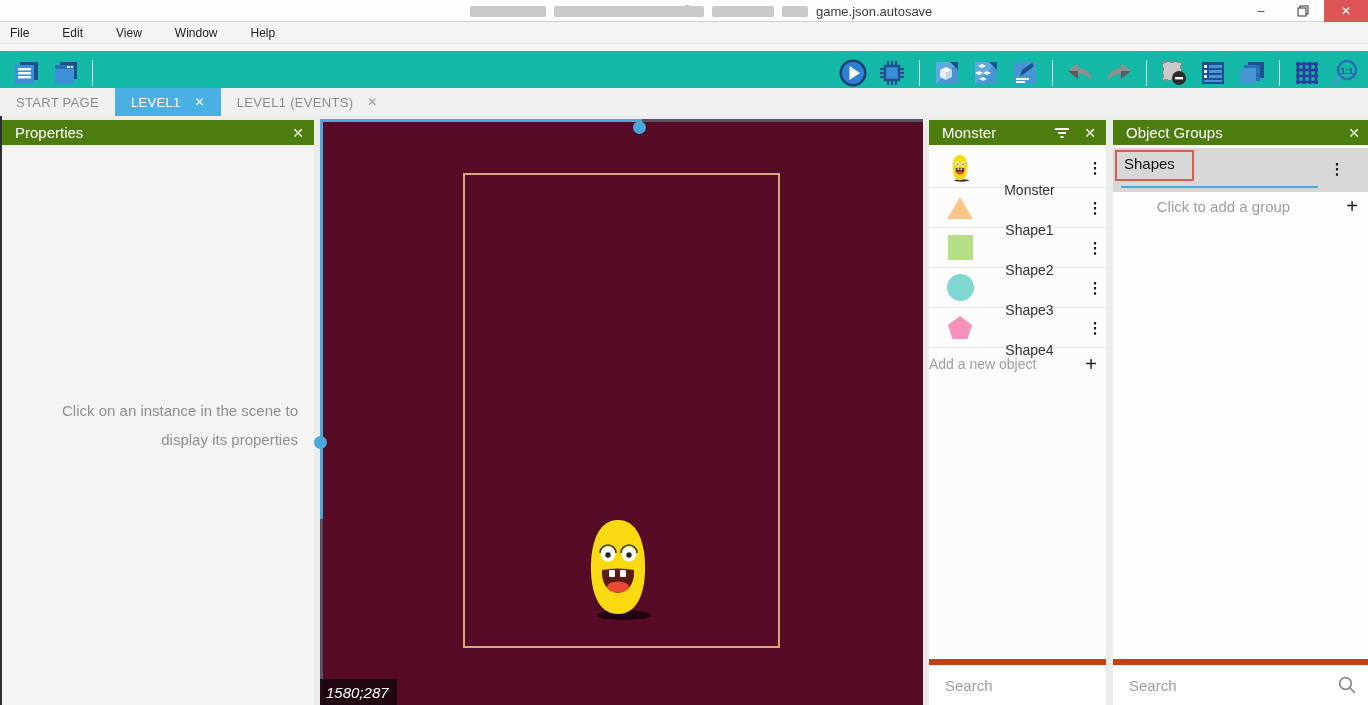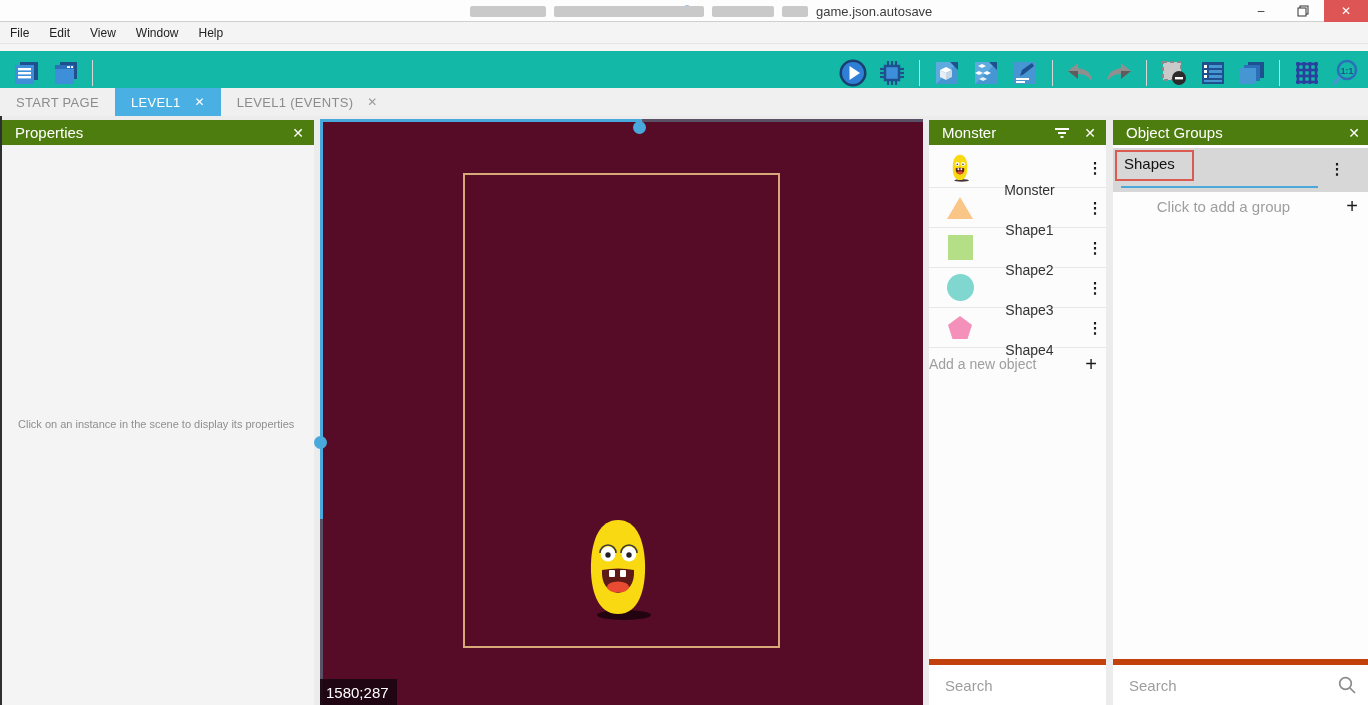--- a/index.html
+++ b/index.html
@@ -11,21 +11,21 @@
   .titlebar { position:absolute; left:0; top:0; width:1368px; height:22px; background:#fdfdfd; border-bottom:1px solid #cfcfcf; display:flex; align-items:center;justify-content:center; }
   .app-logo { width:18px; height:16px; margin-left:6px; }
   .title-area { position:absolute; left:470px; top:0; height:22px; display:flex; align-items:center; gap:8px; }
   .redact { display:inline-block; height:11px; border-radius:2px; background:#c9c9c9; }
   .title-text { font-size:13px; color:#3c3c3c; white-space:nowrap; }
   .win-controls { position:absolute; right:0; top:0; height:22px; display:flex; }
   .win-btn { width:42px; height:22px; display:flex; align-items:center; justify-content:center; color:#333; font-size:12px; }
   .win-btn.close { background:#dd5555; color:#fff; width:44px; }
 
   
-  .menubar { position:absolute; left:0; top:22px; width:1368px; height:22px; background:#f4f4f4; border-bottom:1px solid #e4e4e4; display:flex; align-items:center; }
+  .menubar { position:absolute; left:0; top:22px; width:1368px; height:22px; background:#f4f4f4; border-bottom:1px solid #e4e4e4; display:flex; align-items:center;gap:13px; }
   .menu-item { font-size:12px; color:#222; padding:0 10px; height:22px; display:flex; align-items:center; cursor:default; }
 
   
   .toolbar { position:absolute; left:0; top:51px; width:1368px; height:44px; background:#14b8a6; display:flex; align-items:center; }
   .tb-group { display:flex; align-items:center; gap:7px; }
   .tb-left { margin-left:10px; }
   .tb-right { position:absolute; right:6px; top:0; height:44px; }
   .tbi { width:32px; height:32px; display:flex; align-items:center; justify-content:center; }
   .tb-sep { width:1px; height:26px; background:#d7d7d7; margin:0 4px; }
 
@@ -38,31 +38,31 @@
   .tab:not(.active) .tab-close { color:#9a9a9a; }
 
   
   .main { position:absolute; left:0; top:116px; width:1368px; height:589px; background:#ececec; border-left:2px solid #2f2f2f; }
   .panel-header { height:25px; background:#4d7c0f; color:#fff; display:flex; align-items:center; padding:0 10px 0 13px; }
   .panel-title { font-size:15px; flex:0 0 auto; }
   .panel-x { margin-left:auto; color:#fff; font-size:14px; }
 
   .properties-panel { position:absolute; left:0; top:4px; width:312px; height:585px; background:#f4f4f4; }
   .properties-body { position:absolute; left:0; top:25px; right:0; bottom:0; display:flex; align-items:center; justify-content:center; }
-  .empty-msg { width:280px; text-align:left; font-size:11px; line-height:1.95; color:#8f8f8f; }
+  .empty-msg { width:280px; text-align:right; font-size:15px; line-height:1.95; color:#8f8f8f; }
 
   
   .canvas { position:absolute; left:318px; top:3px; width:603px; height:586px; background:#560b26; overflow:hidden; }
   .sel-line-top { position:absolute; left:0; top:0; width:322px; height:3px; background:#49a9dd; }
   .dark-line-top { position:absolute; left:322px; top:0; width:281px; height:3px; background:#5a5166; }
   .sel-line-left { position:absolute; left:0; top:0; width:3px; height:400px; background:#49a9dd; }
   .dark-line-left { position:absolute; left:0; top:400px; width:3px; height:186px; background:#5a5166; }
   .scene-window-rect { position:absolute; left:143px; top:54px; width:317px; height:475px; border:2px solid #d8a878; }
   .monster-instance { position:absolute; left:264px; top:398px; width:68px; height:104px; }
-  .coords-badge { position:absolute; left:0; bottom:0; min-width:76px; height:26px; background:rgba(26,6,16,.92); color:#fff; font-size:15px; display:flex; align-items:center; padding:0 8px 0 6px; }
+  .coords-badge { position:absolute; left:0; bottom:0; min-width:76px; height:26px; background:rgba(26,6,16,.92); color:#fff; font-size:15px; display:flex; align-items:center; padding:0 8px 0 6px;font-style:italic; }
   .handle { position:absolute; width:13px; height:13px; border-radius:50%; background:#49a9dd; }
   .handle-top { left:631px; top:5px; }
   .handle-left { left:312px; top:320px; }
 
   
   .objects-panel { position:absolute; left:927px; top:4px; width:177px; height:585px; background:#fcfcfc; }
   .filter-icon { margin-left:auto; }
   .objects-panel .panel-x { margin-left:14px; }
   .obj-rows { position:absolute; left:0; top:28px; right:0; }
   .obj-row { height:40px; display:flex; align-items:center; border-bottom:1px solid #e8e8e8; background:#fcfcfc; }

